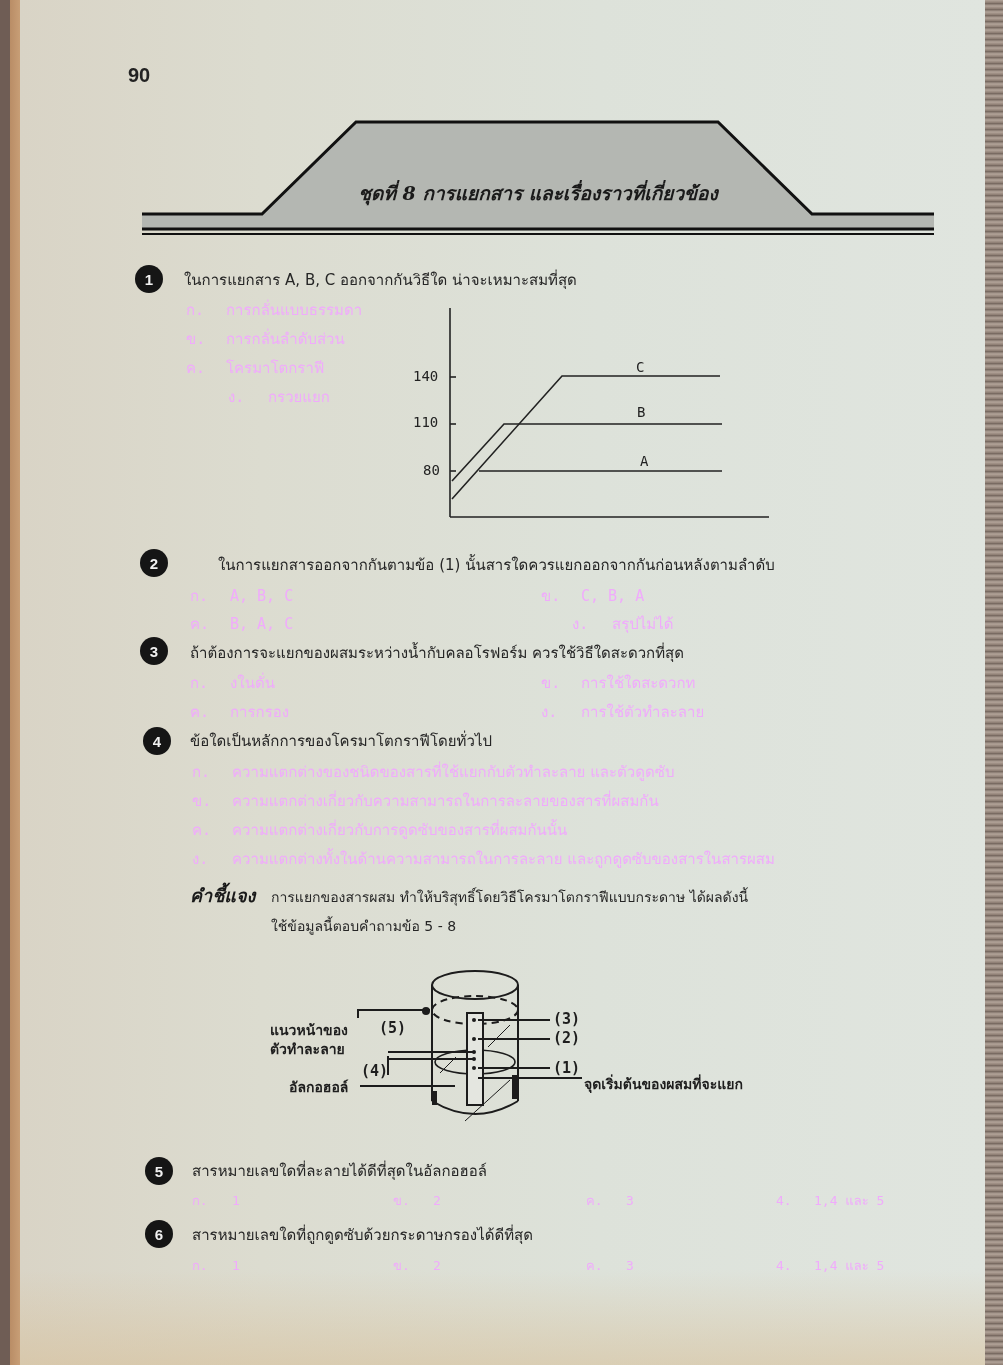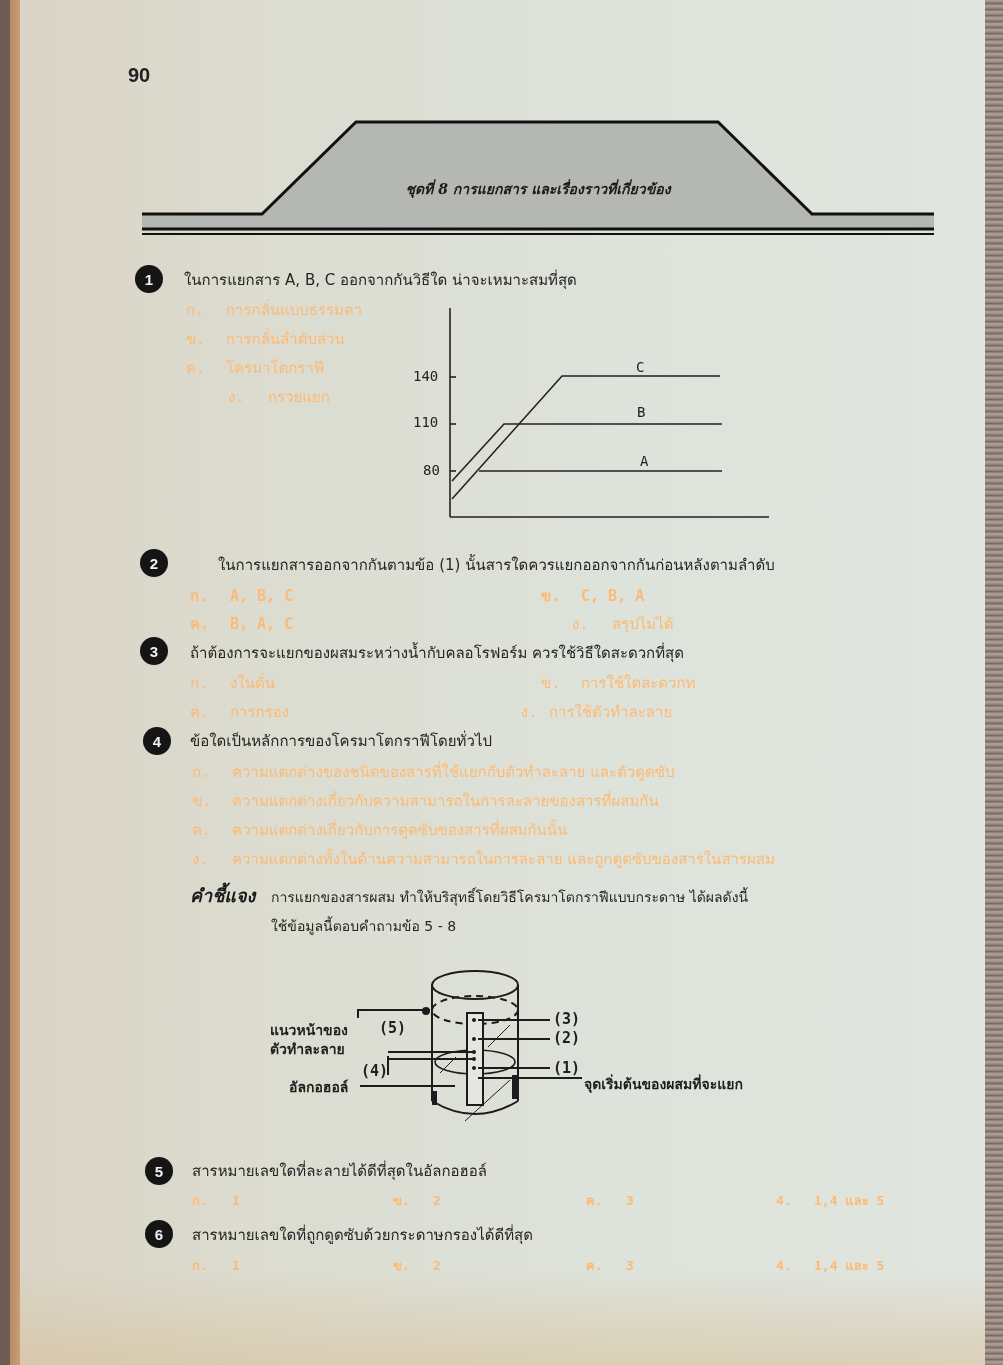--- a/index.html
+++ b/index.html
@@ -24,32 +24,32 @@
   .bottom-tint {
     position: absolute; left: 20px; top: 1270px; width: 965px; height: 95px;
     background: linear-gradient(180deg, rgba(220,205,175,0) 0%, rgba(215,190,150,0.55) 100%);
   }
   .abs { position: absolute; }
   .page-number { left: 128px; top: 64px; font-weight: bold; font-size: 20px; font-family: "Liberation Sans", sans-serif; color: #222; }
 
   .banner { left: 140px; top: 118px; width: 796px; height: 120px; }
   .banner svg { position: absolute; left: 0; top: 0; }
   .banner-title { position: absolute; left: 0; width: 796px; top: 16px; text-align: center; font-family: "DejaVu Serif", serif; font-weight: bold; font-size: 24px; color: #1a1a1a; letter-spacing: 0.3px; }
-  .banner-subtitle { position: absolute; left: 0; width: 796px; top: 60px; text-align: center; font-family: "DejaVu Serif", serif; font-style: italic; font-weight: bold; font-size: 14px; color: #1a1a1a; }
+  .banner-subtitle { position: absolute; left: 0; width: 796px; top: 60px; text-align: center; font-family: "DejaVu Serif", serif; font-style: italic; font-weight: bold; font-size: 19px; color: #1a1a1a; }
 
   .qnum {
     position: absolute; width: 28px; height: 28px; border-radius: 50%;
     background: #151515; color: #f0f0f0; font-weight: bold; font-size: 15px;
     display: flex; align-items: center; justify-content: center;
     font-family: "Liberation Sans", sans-serif;
   }
   .qtext { position: absolute; font-size: 15px; color: #262626; white-space: nowrap; }
-  .opt { position: absolute; font-size: 15px; color: #fdba74; white-space: nowrap; }
+  .opt { position: absolute; font-size: 15px; color: #f0abfc; white-space: nowrap; }
   .opt .lbl { display: inline-block; width: 40px; font-family: "DejaVu Sans Mono", monospace; }
-  .mono { font-family: "DejaVu Sans Mono", monospace; font-weight: bold; }
+  .mono { font-family: "DejaVu Sans Mono", monospace; }
 
   .note-label { position: absolute; left: 190px; top: 881px; font-weight: bold; font-style: italic; font-size: 18px; color: #1a1a1a; }
 
   .diag-label { position: absolute; font-weight: bold; font-size: 14px; color: #1e1e1e; white-space: nowrap; }
   .diag-num { position: absolute; font-family: "DejaVu Sans Mono", monospace; font-weight: bold; font-size: 15px; color: #1e1e1e; }
 
   .chart-label { position: absolute; font-family: "DejaVu Sans Mono", monospace; font-size: 14px; color: #222; }
 </style>
 </head>
 <body>
@@ -105,21 +105,21 @@
 <div class="opt mono" style="left:190px;top:584px;"><span class="lbl">ก.</span><span>A, B, C</span></div>
 <div class="opt mono" style="left:541px;top:584px;"><span class="lbl">ข.</span><span>C, B, A</span></div>
 <div class="opt mono" style="left:190px;top:612px;"><span class="lbl">ค.</span><span>B, A, C</span></div>
 <div class="opt" style="left:541px;top:612px;margin-left:31px;"><span class="lbl">ง.</span><span>สรุปไม่ได้</span></div>
 
 <div class="qnum" style="left:140px;top:637px;">3</div>
 <div class="qtext" style="left:190px;top:641px;">ถ้าต้องการจะแยกของผสมระหว่างน้ำกับคลอโรฟอร์ม ควรใช้วิธีใดสะดวกที่สุด</div>
 <div class="opt" style="left:190px;top:671px;"><span class="lbl">ก.</span><span>งในดั่น</span></div>
 <div class="opt" style="left:541px;top:671px;"><span class="lbl">ข.</span><span>การใช้ใดสะดวกท</span></div>
 <div class="opt" style="left:190px;top:700px;"><span class="lbl">ค.</span><span>การกรอง</span></div>
-<div class="opt" style="left:509px;top:700px;text-align:center;"><span class="lbl">ง.</span><span>การใช้ตัวทำละลาย</span></div>
+<div class="opt" style="left:541px;top:700px;"><span class="lbl">ง.</span><span>การใช้ตัวทำละลาย</span></div>
 
 <div class="qnum" style="left:143px;top:727px;">4</div>
 <div class="qtext" style="left:190px;top:729px;">ข้อใดเป็นหลักการของโครมาโตกราฟีโดยทั่วไป</div>
 <div class="opt" style="left:192px;top:760px;"><span class="lbl">ก.</span><span>ความแตกต่างของชนิดของสารที่ใช้แยกกับตัวทำละลาย และตัวดูดซับ</span></div>
 <div class="opt" style="left:192px;top:789px;"><span class="lbl">ข.</span><span>ความแตกต่างเกี่ยวกับความสามารถในการละลายของสารที่ผสมกัน</span></div>
 <div class="opt" style="left:192px;top:818px;"><span class="lbl">ค.</span><span>ความแตกต่างเกี่ยวกับการดูดซับของสารที่ผสมกันนั้น</span></div>
 <div class="opt" style="left:192px;top:847px;"><span class="lbl">ง.</span><span>ความแตกต่างทั้งในด้านความสามารถในการละลาย และถูกดูดซับของสารในสารผสม</span></div>
 
 <div class="note-label">คำชี้แจง</div>
 <div class="qtext" style="left:271px;top:886px;font-size:14px;">การแยกของสารผสม ทำให้บริสุทธิ์โดยวิธีโครมาโตกราฟีแบบกระดาษ ได้ผลดังนี้</div>

